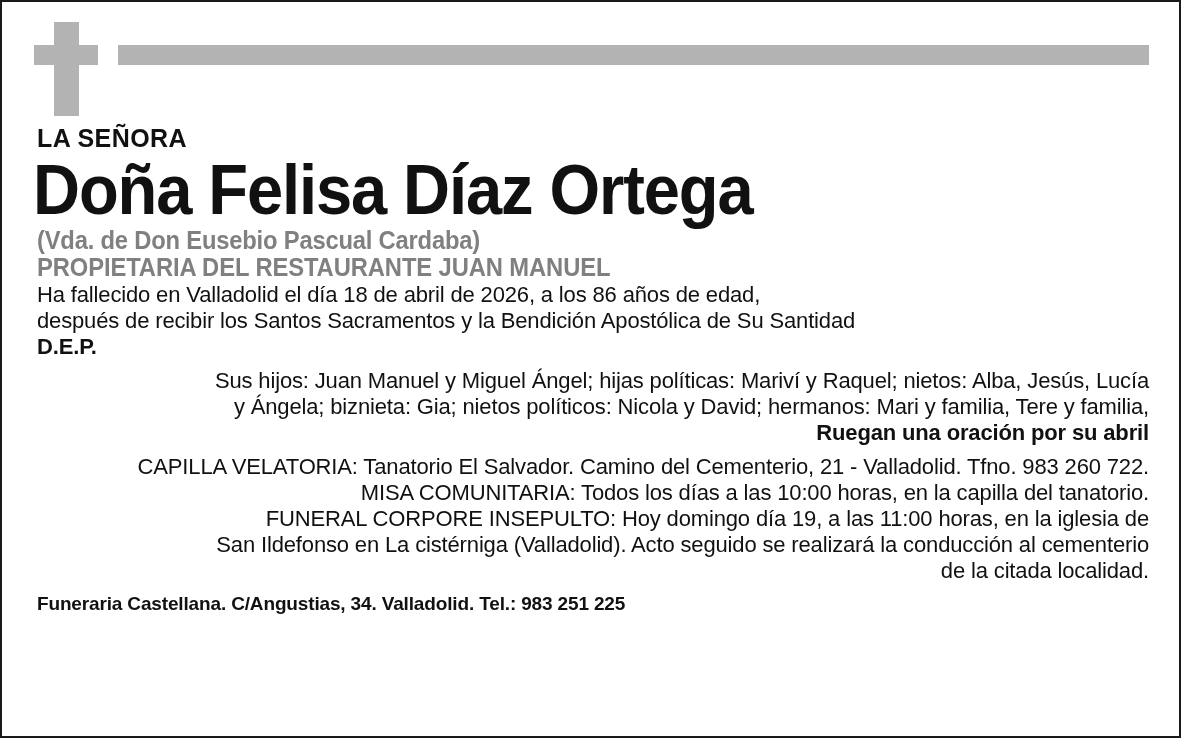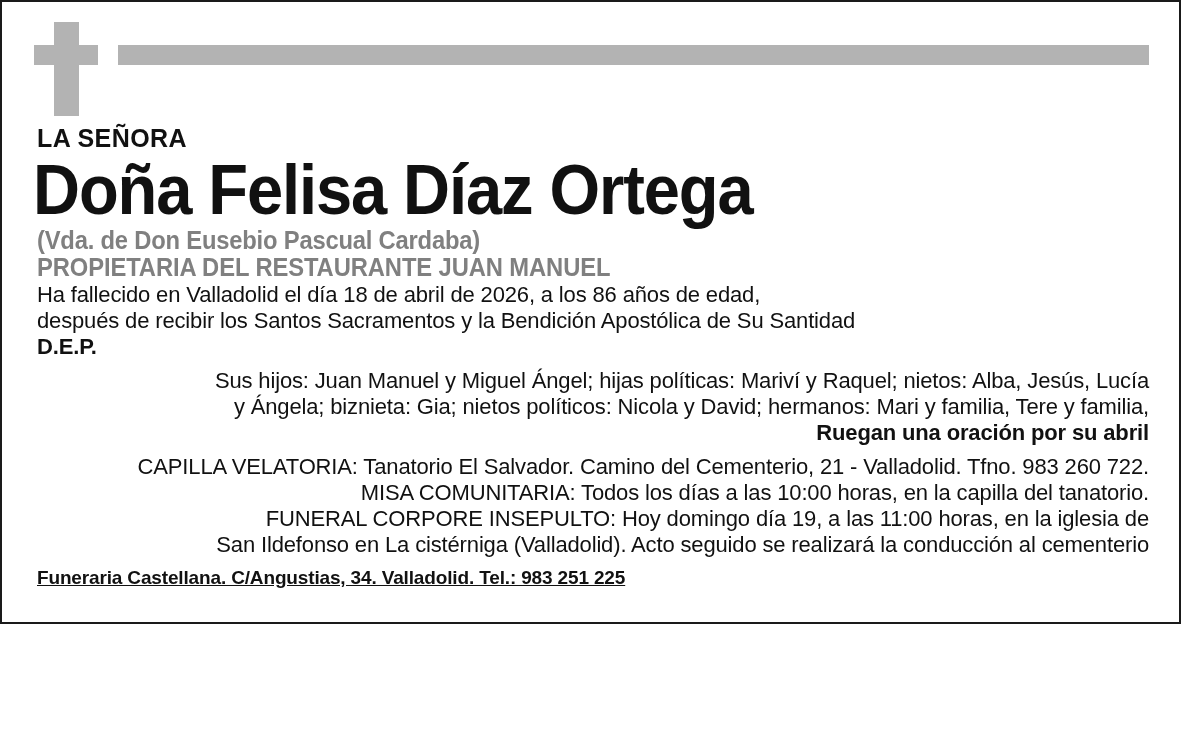--- a/index.html
+++ b/index.html
@@ -8,21 +8,21 @@
     background: #ffffff;
   }
   body {
     font-family: "Liberation Sans", sans-serif;
     -webkit-font-smoothing: antialiased;
   }
 
   .notice {
     position: relative;
     width: 1181px;
-    height: 624px;
+    height: 738px;
     box-sizing: border-box;
     background: #ffffff;
     border: 2px solid #1a1a1a;
     overflow: hidden;
   }
 
   
   .header {
     position: relative;
     height: 118px;
@@ -153,20 +153,21 @@
       <div class="body-line">Sus hijos: Juan Manuel y Miguel Ángel; hijas políticas: Mariví y Raquel; nietos: Alba, Jesús, Lucía</div>
       <div class="body-line">y Ángela; biznieta: Gia; nietos políticos: Nicola y David; hermanos: Mari y familia, Tere y familia,</div>
       <div class="body-line bold">Ruegan una oración por su abril</div>
     </div>
 
     <div class="gap-sm">
       <div class="body-line">CAPILLA VELATORIA: Tanatorio El Salvador. Camino del Cementerio, 21 - Valladolid. Tfno. 983 260 722.</div>
       <div class="body-line">MISA COMUNITARIA: Todos los días a las 10:00 horas, en la capilla del tanatorio.</div>
       <div class="body-line">FUNERAL CORPORE INSEPULTO: Hoy domingo día 19, a las 11:00 horas, en la iglesia de</div>
       <div class="body-line">San Ildefonso en La cistérniga (Valladolid). Acto seguido se realizará la conducción al cementerio</div>
+      <div class="body-line">de la citada localidad.</div>
     </div>
 
     <div class="gap-md">
-      <div class="body-line bold" style="font-size:19px;line-height:22px;text-decoration:underline;">Funeraria Castellana. C/Angustias, 34. Valladolid. Tel.: 983 251 225</div>
+      <div class="body-line bold" style="font-size:19px;line-height:22px;">Funeraria Castellana. C/Angustias, 34. Valladolid. Tel.: 983 251 225</div>
     </div>
 
   </div>
 </div>
 
 </body></html>

